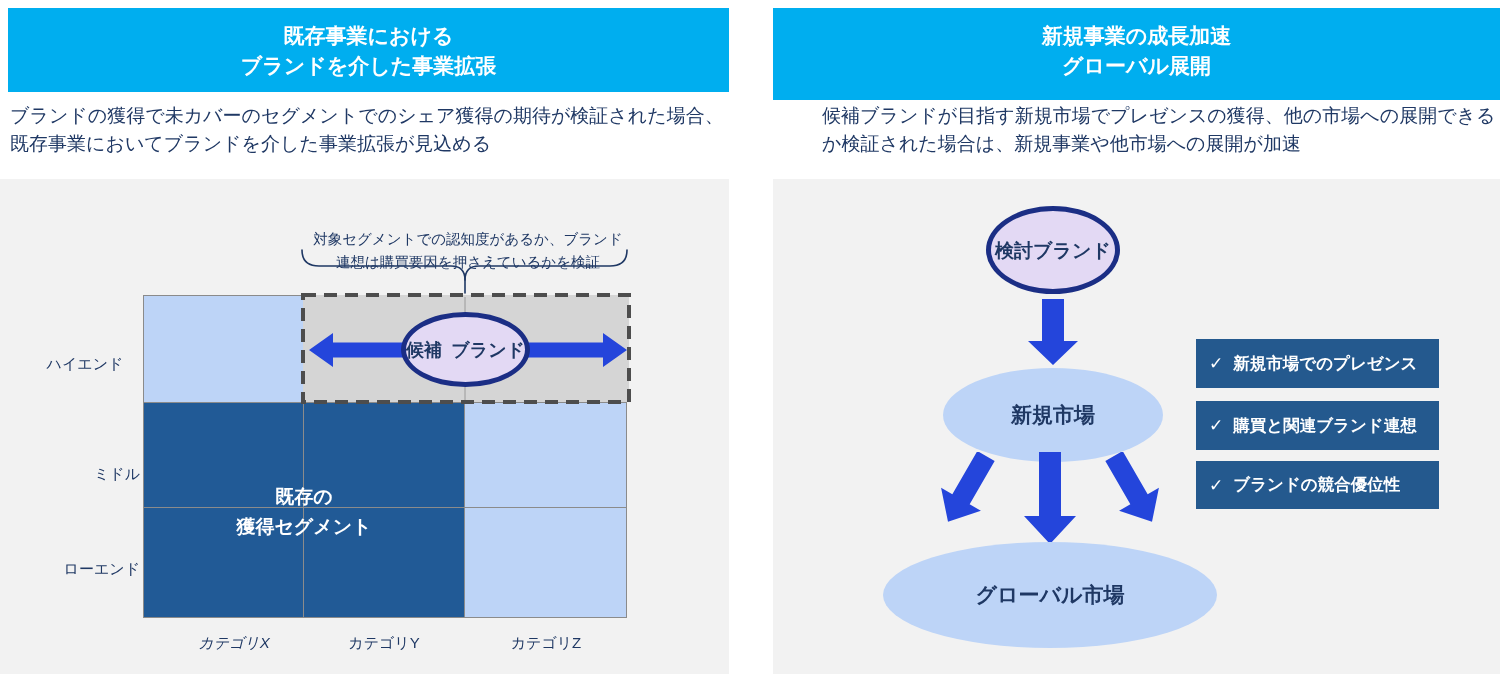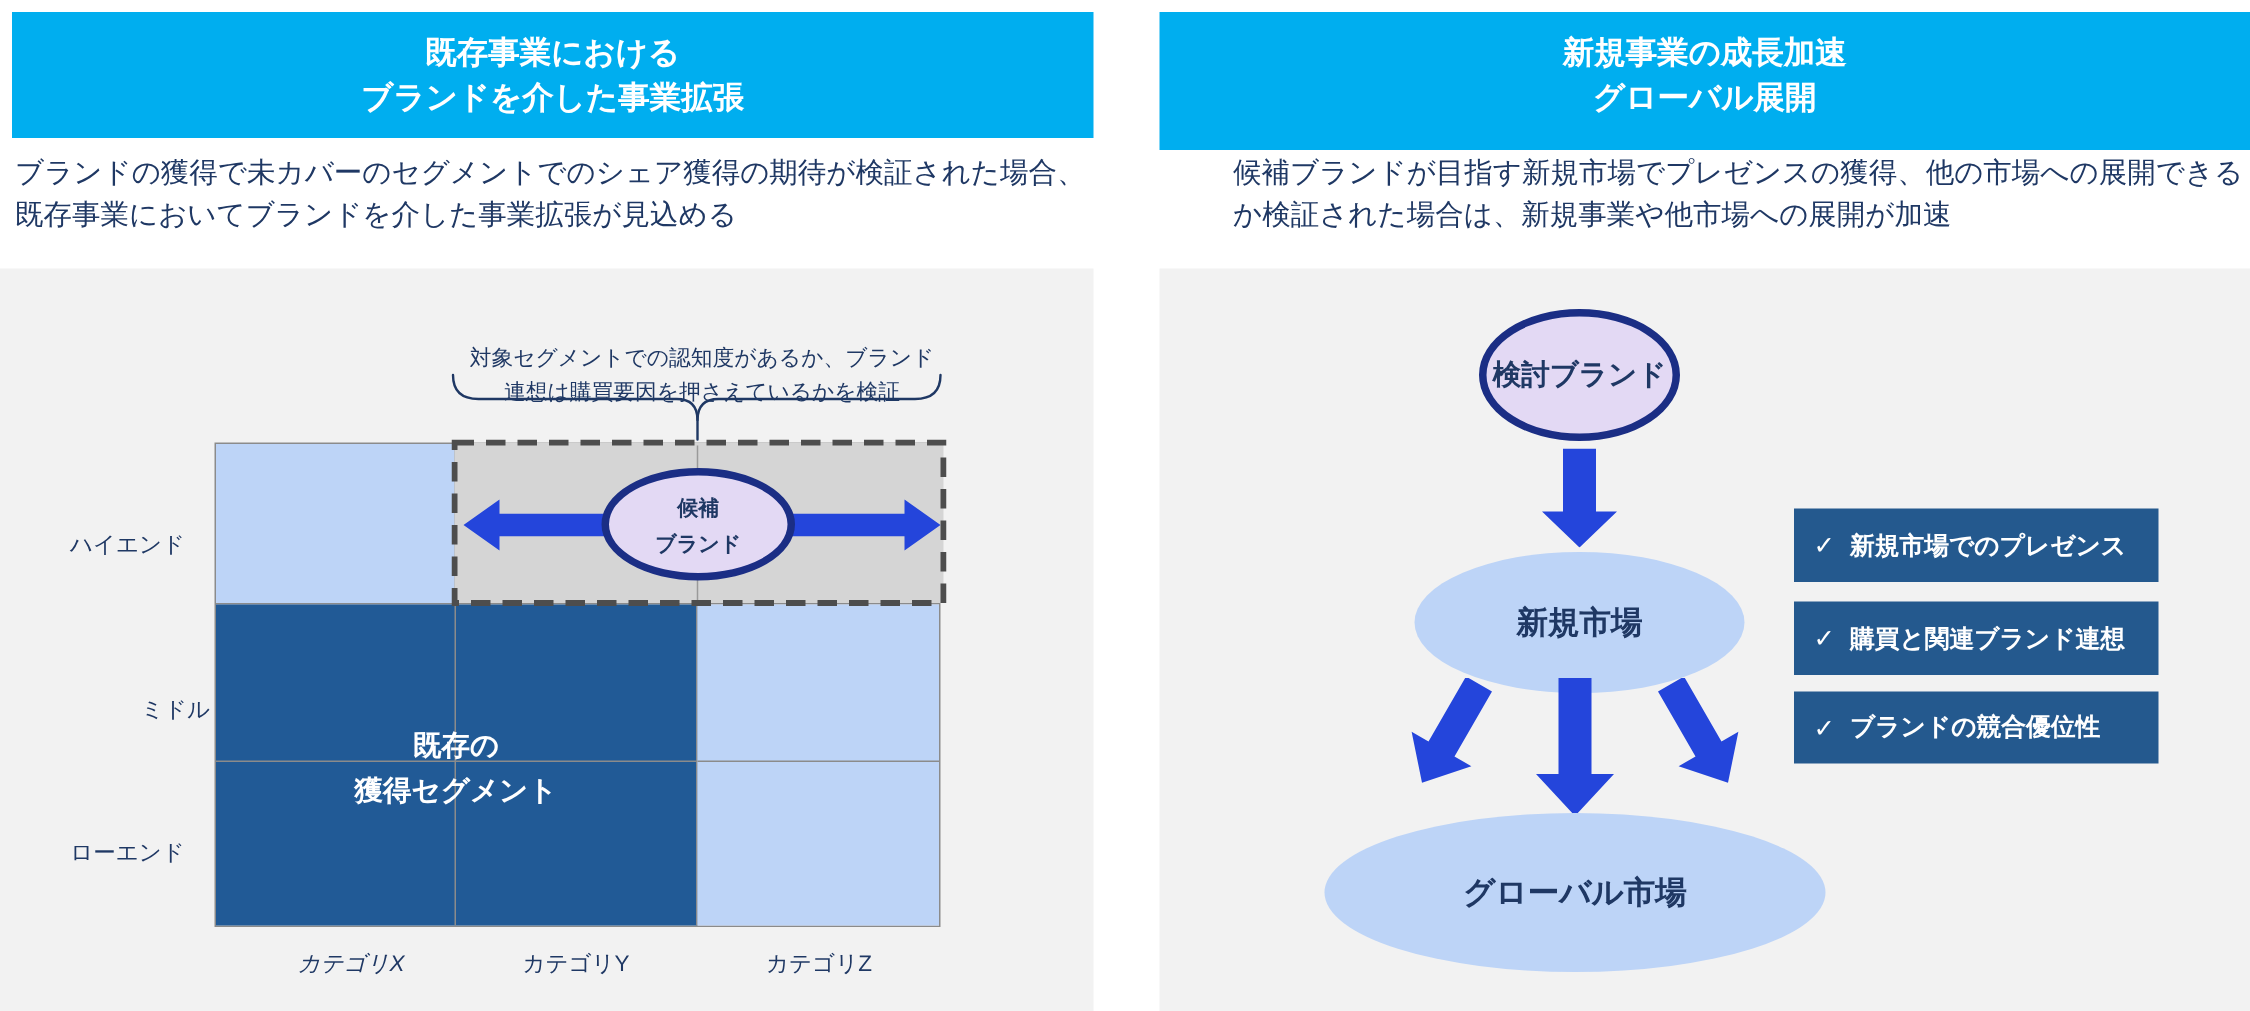--- a/index.html
+++ b/index.html
@@ -58,22 +58,22 @@
   .cell.covered{background:var(--panel-bg);}
   .existing-label{
     left:143px;top:483px;width:322px;text-align:center;color:var(--white);
     font-weight:700;font-size:19px;line-height:30px;font-family:Liberation Mono, monospace;
   }
   .row-label{left:30px;width:110px;text-align:center;color:var(--navy);font-size:15px;line-height:18px;}
   .col-label{top:634px;text-align:center;color:var(--navy);font-size:15px;line-height:18px;}
   .candidate-ellipse{
     left:401px;top:312px;width:129px;height:75px;border-radius:50%;
     background:var(--lavender);border:5px solid var(--ellipse-border);
-    box-sizing:border-box;display:flex;flex-direction:column;justify-content:center;
-    align-items:center;color:var(--navy);font-weight:700;font-size:14px;line-height:24px;
+    box-sizing:border-box;display:flex;justify-content:space-between;
+    align-items:center;color:var(--navy);font-weight:700;font-size:18px;line-height:24px;
   }
   
   .flow-ellipse{
     border-radius:50%;display:flex;flex-direction:row;justify-content:center;
     align-items:center;color:var(--navy);font-weight:700;box-sizing:border-box;text-align:center;
   }
   .ellipse-top{left:986px;top:206px;width:134px;height:88px;background:var(--lavender);
     border:5px solid var(--ellipse-border);font-size:19px;line-height:25px;}
   .ellipse-mid{left:943px;top:368px;width:220px;height:94px;background:var(--light-blue);font-size:21px;}
   .ellipse-bottom{left:883px;top:542px;width:334px;height:106px;background:var(--light-blue);font-size:21px;}
@@ -135,21 +135,21 @@
     <div>ブランド</div>
   </div>
 
   <div class="abs existing-label">
     <div>既存の</div>
     <div>獲得セグメント</div>
   </div>
 
   <div class="abs row-label" style="top:355px;">ハイエンド</div>
   <div class="abs row-label" style="top:465px;text-align:right;">ミドル</div>
-  <div class="abs row-label" style="top:560px;">ローエンド</div>
+  <div class="abs row-label" style="top:560px;text-align:right;">ローエンド</div>
 
   <div class="abs col-label" style="left:154px;width:160px;font-style:italic;">カテゴリX</div>
   <div class="abs col-label" style="left:303px;width:162px;">カテゴリY</div>
   <div class="abs col-label" style="left:465px;width:162px;">カテゴリZ</div>
 
   <div class="abs header header-right">
     <div>新規事業の成長加速</div>
     <div>グローバル展開</div>
   </div>
 

